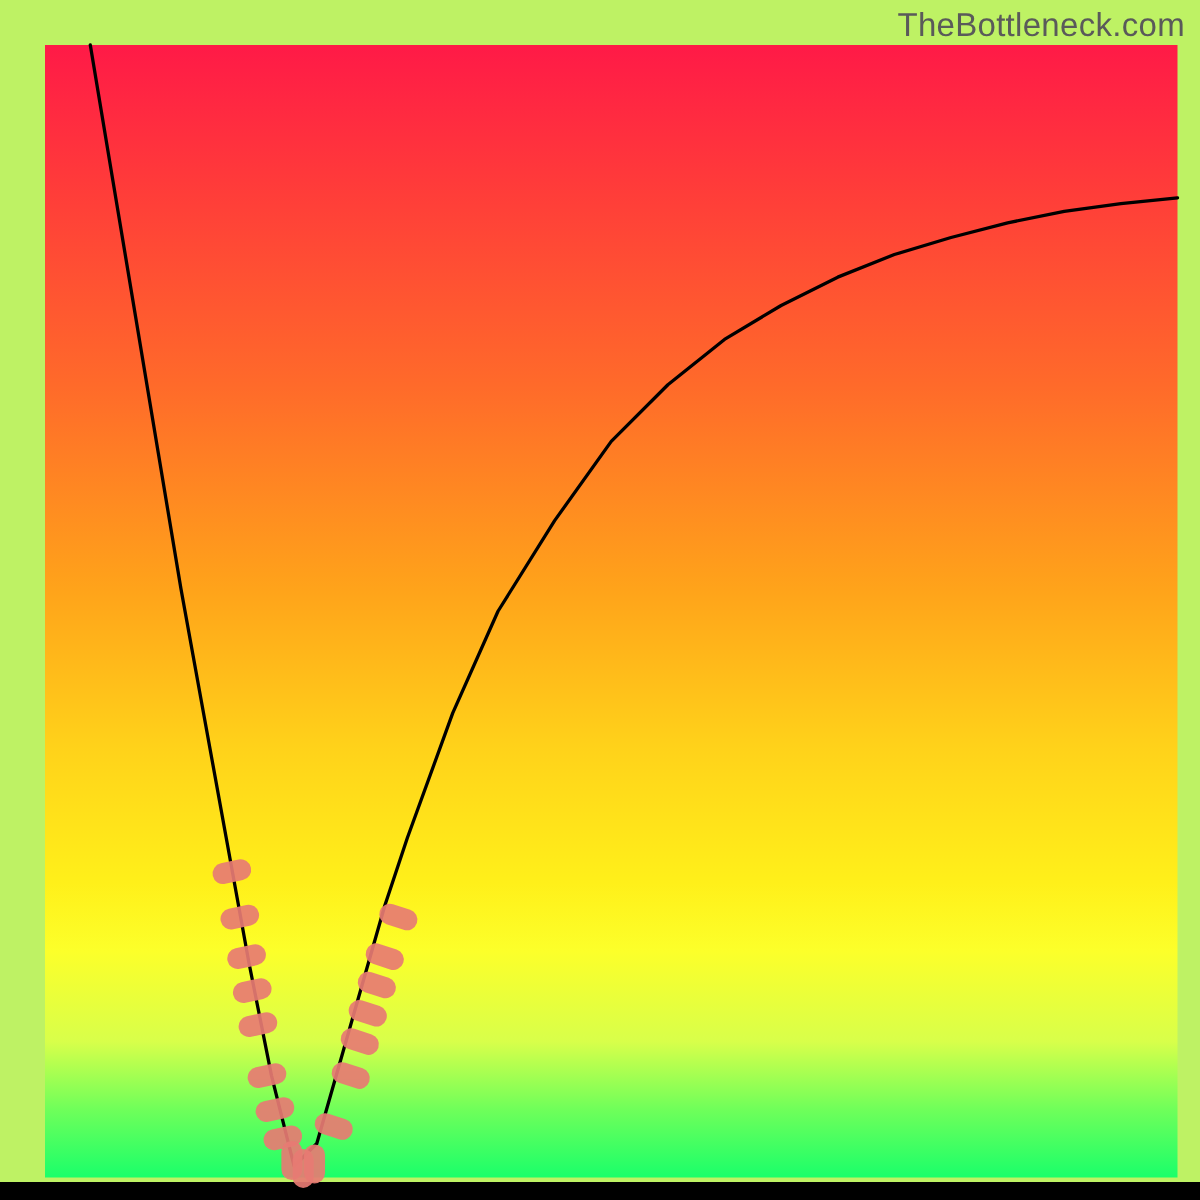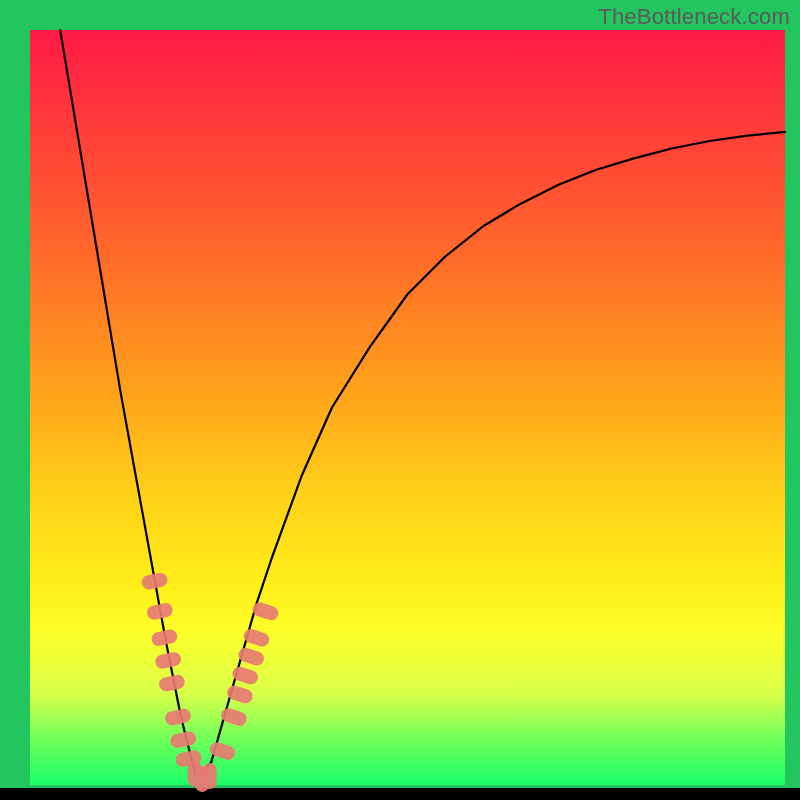--- a/index.html
+++ b/index.html
@@ -8,21 +8,21 @@
     width: 800px;
     height: 800px;
     overflow: hidden;
     background: #000;
     font-family: Arial, Helvetica, sans-serif;
   }
   .frame {
     position: relative;
     width: 800px;
     height: 788px;
-    background: #22c55e;
+    background: #bef264;
   }
   .plot-area {
     position: absolute;
     left: 30px;
     top: 30px;
     width: 755px;
     height: 755px;
     
     background: linear-gradient(
       to bottom,

